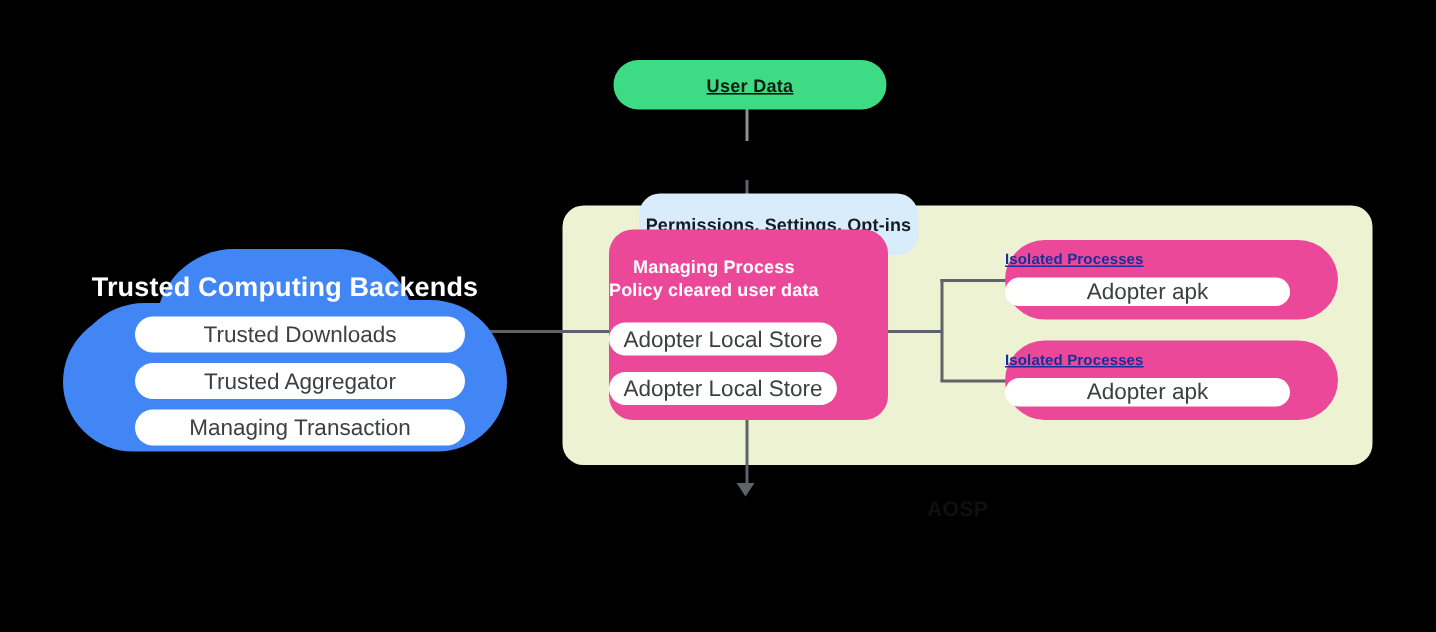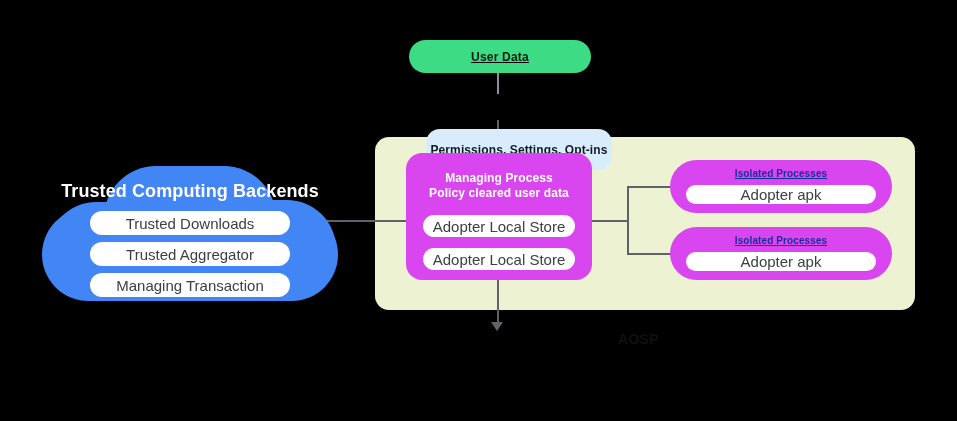--- a/index.html
+++ b/index.html
@@ -66,25 +66,25 @@
     justify-content: center;
     font-size: 12px;
     font-weight: bold;
     color: #141b22;
     letter-spacing: 0.1px;
   }
 
   
   .blue-box {
     position: absolute;
-    background: #d946ef;
+    background: #ec4899;
     box-sizing: border-box;
     display: flex;
     flex-direction: column;
-    align-items: center;
+    align-items: flex-start;
   }
   .blue-title {
     font-size: 12px;
     font-weight: bold;
     color: #ffffff;
     line-height: 15px;
     text-align: center;
     letter-spacing: 0.1px;
   }
 
@@ -155,21 +155,21 @@
     width: 296px;
     text-align: center;
     font-size: 18px;
     font-weight: bold;
     color: #ffffff;
     letter-spacing: 0.1px;
   }
   .cloud-pill {
     position: absolute;
     left: 48px;
-    width: 200px;
+    width: 220px;
     height: 24px;
   }
 
   
   .line {
     position: absolute;
     background: #5f6368;
   }
   .line-h { height: 2px; }
   .line-v { width: 2px; }

